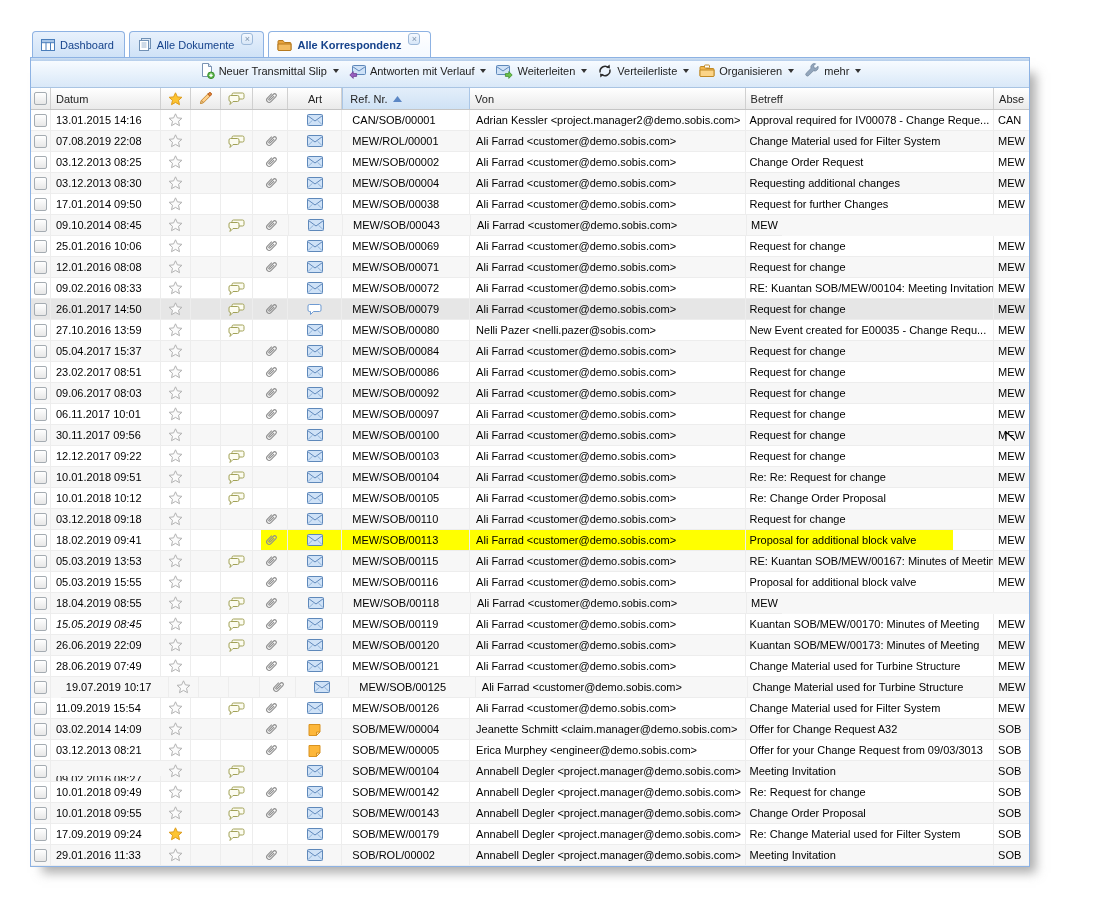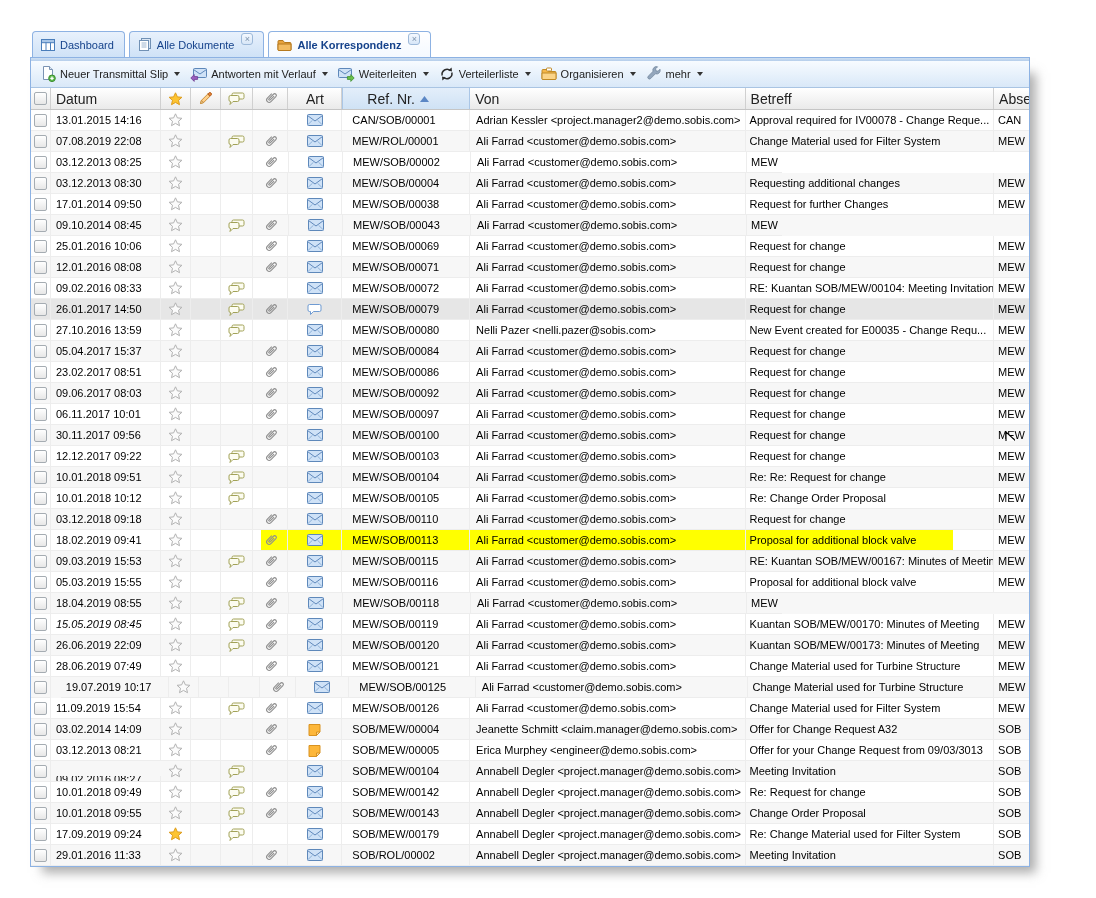--- a/index.html
+++ b/index.html
@@ -16,51 +16,51 @@
          border-radius:3px; background:linear-gradient(#f4f9ff,#d7e6f7); color:#7c93ad; font-size:9px; line-height:10px;
          text-align:center; font-weight:normal; }
   .tabstrip { height:4px; background:linear-gradient(#cfe0f3,#b6cfec); border:1px solid #8db2e3; border-bottom:none; }
 
   
   .window-body { border:1px solid #8db2e3; border-top:none; background:#fff;
                  box-shadow:9px 9px 10px -3px rgba(110,110,110,.55); }
 
   
   .toolbar { height:27px; background:linear-gradient(#f7fbff,#d9e8f8); border-bottom:1px solid #a9c4e3;
-             display:flex; align-items:center; padding:0 4px; font-size:11px; color:#222; }
+             display:flex; align-items:center; padding:0 4px; font-size:11px; color:#222;flex-direction:column; }
   .tbtn { display:flex; align-items:center; gap:4px; padding:2px 5px; border-radius:3px; cursor:pointer; white-space:nowrap; }
   .caret { width:0; height:0; border-left:3px solid transparent; border-right:3px solid transparent; border-top:4px solid #333; margin-left:2px; }
   .searchbox { margin-left:auto; margin-right:3px; width:236px; height:19px; background:#fff; border:1px solid #7eadd9;
                font-size:11px; display:flex; align-items:center; padding-left:3px; }
   .searchbox .hl { display:inline-block; min-width:62px; background:#ffff00; color:#000; padding-left:2px; height:15px; line-height:15px; }
 
   
   .ghead { display:flex; height:22px; background:linear-gradient(#ffffff,#eaeaea); border-bottom:1px solid #c5c5c5;
-           font-size:14px; color:#222; }
+           font-size:11px; color:#222; }
   .ghead .hc { display:flex; align-items:center; border-right:1px solid #d0d0d0; overflow:hidden; padding-left:5px; cursor:pointer; }
   .ghead .hc.icon-h { justify-content:center; padding-left:0; }
   .ghead .hc.sorted { background:linear-gradient(#e3eefa,#cfe2f5); border-left:1px solid #aac6e6; border-right:1px solid #aac6e6; }
   .sortarrow { margin-left:5px; }
 
   .gbody { background:#fff; }
   .grow { position:relative; display:flex; height:21px; font-size:11px; color:#000; background:#fff; cursor:default; }
   .grow.even { background:#f7f7f7; }
   .grow.selected { background:#e6e6e6; }
   .grow .c { position:relative; z-index:1; display:flex; align-items:center; overflow:hidden; white-space:nowrap;
              border-right:1px solid #ededed; border-bottom:1px solid #ededed; }
   .grow .c.icon-c { justify-content:center; }
   .hlband { position:absolute; z-index:0; left:230px; width:692px; top:0; bottom:1px; background:#ffff00; }
 
   
   .w-check{width:20px;justify-content:center;} .w-datum{width:110px;} .w-star{width:30px;} .w-pencil{width:30px;}
   .w-comment{width:32px;} .w-clip{width:36px;} .w-art{width:54px;} .w-ref{width:128px;padding-left:10px;}
   .w-von{width:276px;padding-left:6px;} .w-betreff{width:249px;padding-left:4px;} .w-abse{width:35px;padding-left:4px;border-right:none!important;}
   .ghead .w-check,.ghead .w-star,.ghead .w-pencil,.ghead .w-comment,.ghead .w-clip { padding-left:0; justify-content:center; }
   .ghead .w-art { padding-left:0; justify-content:center; }
-  .ghead .w-ref { padding-left:24px; }
+  .ghead .w-ref { padding-left:7px; }
 
   .checkbox { width:13px; height:13px; border:1px solid #a5acb2; border-radius:2px; background:linear-gradient(#fff,#e7e7e7); }
   .icn { display:inline-flex; align-items:center; justify-content:center; }
 
   
   .cursor { position:absolute; left:975px; top:401px; z-index:50; pointer-events:none; }
 </style>
 </head>
 <body>
 
@@ -327,20 +327,21 @@
             <span class="icn">
               <svg width="16" height="12">
                 <rect x=".5" y=".5" width="15" height="11" rx="1" fill="#cfe2f7" stroke="#5e88ba"></rect>
                 <path d="M.5 1.5 L8 7 L15.5 1.5" fill="none" stroke="#5e88ba"></path>
                 <path d="M.5 11 L5.5 6.2 M15.5 11 L10.5 6.2" fill="none" stroke="#8fb1d8"></path>
               </svg>
             </span>
           </div>
           <div class="c w-ref">MEW/SOB/00002</div>
           <div class="c w-von">Ali Farrad &lt;customer@demo.sobis.com&gt;</div>
+          <div class="c w-betreff">Change Order Request</div>
           <div class="c w-abse">MEW</div>
         </div>
         <div class="grow even">
           <div class="c w-check icon-c">
             <span class="checkbox"></span>
           </div>
           <div class="c w-datum" style="padding-left: 5px;">03.12.2013 08:30</div>
           <div class="c w-star icon-c">
             <span class="icn">
               <svg width="15" height="14" viewBox="0 0 15 14">
@@ -1006,21 +1007,21 @@
           </div>
           <div class="c w-ref">MEW/SOB/00113</div>
           <div class="c w-von">Ali Farrad &lt;customer@demo.sobis.com&gt;</div>
           <div class="c w-betreff">Proposal for additional block valve</div>
           <div class="c w-abse">MEW</div>
         </div>
         <div class="grow even">
           <div class="c w-check icon-c">
             <span class="checkbox"></span>
           </div>
-          <div class="c w-datum" style="padding-left: 5px;">09.03.2019 15:53</div>
+          <div class="c w-datum" style="padding-left: 5px;">05.03.2019 13:53</div>
           <div class="c w-star icon-c">
             <span class="icn">
               <svg width="15" height="14" viewBox="0 0 15 14">
                 <path d="M7.5 .8 l1.9 4.1 4.5 .4 -3.4 3 1 4.4 -4 -2.3 -4 2.3 1 -4.4 -3.4 -3 4.5 -.4 z" fill="#fbfbfb" stroke="#b2b2b2"></path>
               </svg>
             </span>
           </div>
           <div class="c w-pencil icon-c"></div>
           <div class="c w-comment icon-c">
             <span class="icn">

